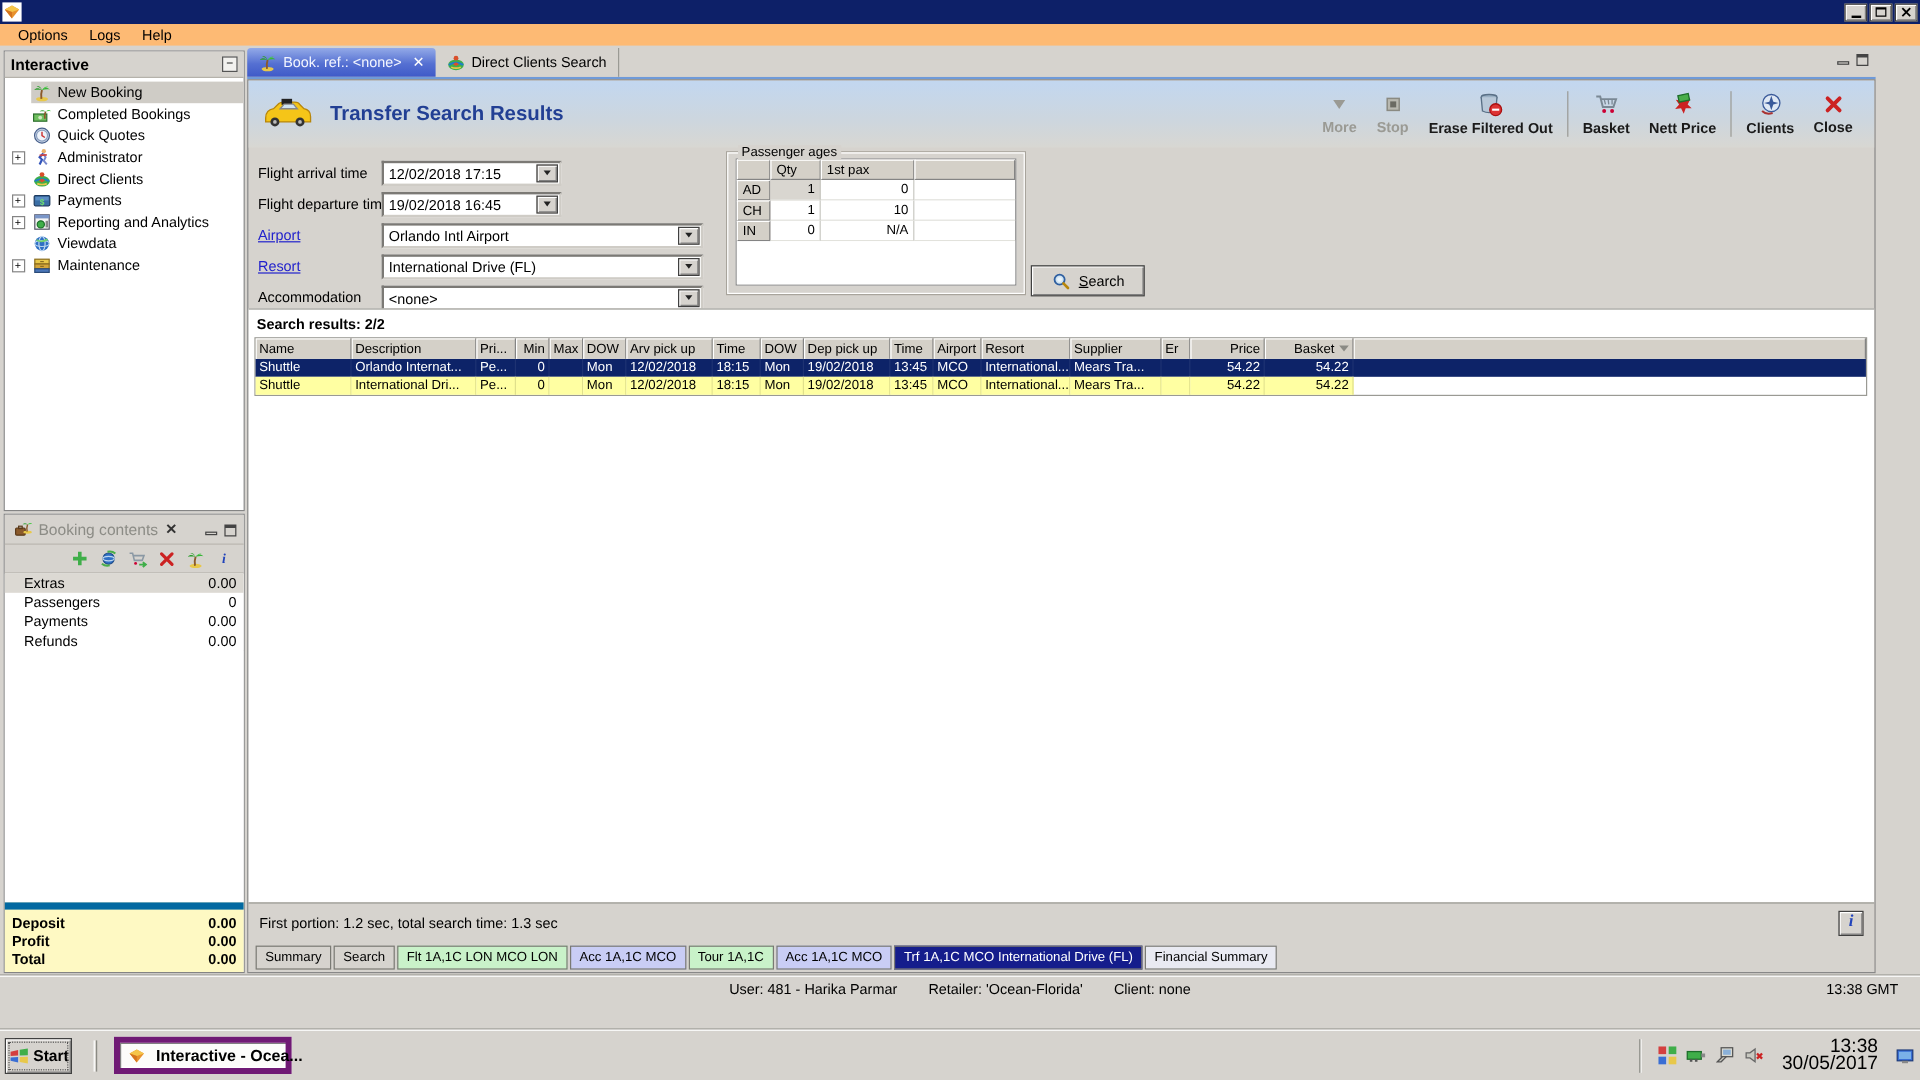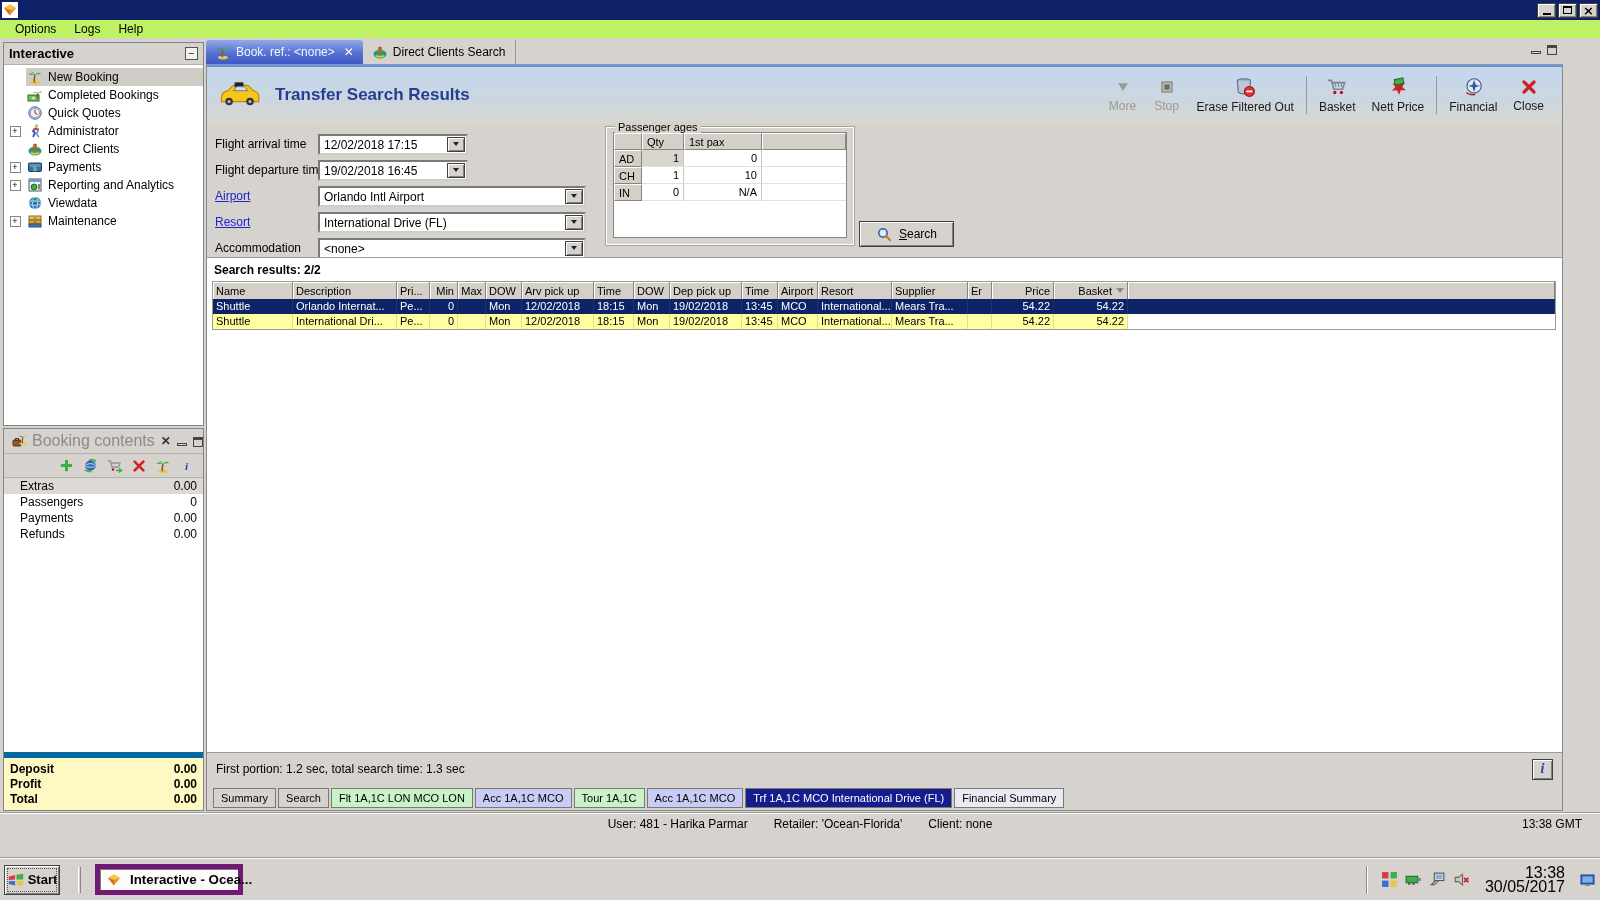--- a/index.html
+++ b/index.html
@@ -16,21 +16,21 @@
   .titlebar .app-ic{width:16px;height:16px;background:#fff;margin-right:4px;}
   .title-text{color:#fff;font-weight:bold;font-size:12px;flex:1;white-space:nowrap;margin-top:41px;}
   .winbtn{width:19px;height:15px;margin-left:2px;background:#d6d3ce;border:1px solid #404040;
           box-shadow:inset 1px 1px 0 #fff, inset -1px -1px 0 #808080;
           display:flex;align-items:center;justify-content:center;padding:0;cursor:default;}
   .glyph-min{width:8px;height:2px;background:#000;margin-top:7px;}
   .glyph-restore{width:9px;height:8px;border:1px solid #000;border-top-width:2px;position:relative;background:#d6d3ce;}
   .glyph-close{font-weight:bold;font-size:13px;line-height:11px;font-family:"DejaVu Sans",sans-serif;}
 
   
-  .menubar{position:absolute;top:20px;left:0;right:0;height:18px;background:#bef264;
+  .menubar{position:absolute;top:20px;left:0;right:0;height:18px;background:#fdba74;
            display:flex;align-items:center;padding-left:6px;}
   .menu-item{padding:1px 9px;cursor:default;}
 
   
   .left-panel{position:absolute;left:3px;top:42px;width:201px;height:384px;background:#fff;
               border:1px solid #848484;}
   .panel-hd{height:22px;background:#d6d3ce;border-bottom:1px solid #b5b2ab;display:flex;
             align-items:center;padding:0 5px;font-weight:bold;font-size:13px;}
   .panel-hd .sp{flex:1;}
   .collapse-btn{width:13px;height:13px;border:1px solid #555;background:#f2f1ee;font-size:10px;
@@ -42,21 +42,21 @@
            font-size:9px;line-height:9px;text-align:center;color:#000;}
   .tree-content{display:flex;align-items:center;flex:1;height:100%;padding-left:1px;}
   .tree-item.selected .tree-content{background:#cfccc6;}
   .tree-label{padding-left:5px;white-space:nowrap;}
 
   .booking-panel{position:absolute;left:3px;top:428px;width:201px;height:383px;background:#fff;
                  border:1px solid #848484;display:flex;flex-direction:column;}
   .bc-hd{height:25px;background:#d6d3ce;display:flex;align-items:center;padding:0 4px;
          border-bottom:1px solid #b5b2ab;}
   .bc-tab{display:flex;align-items:center;gap:4px;padding:2px 4px;}
-  .bc-title{color:#8c8c86;font-size:16px;white-space:nowrap;}
+  .bc-title{color:#8c8c86;font-size:13px;white-space:nowrap;}
   .bc-close{font-weight:bold;color:#333;font-size:12px;padding:0 2px;cursor:default;}
   .flat-min{width:10px;height:3px;border:1px solid #444;margin-top:6px;}
   .flat-max{width:10px;height:10px;border:1px solid #444;border-top-width:3px;}
   .flatbtns{display:flex;gap:6px;margin-left:auto;align-items:flex-start;padding:2px 2px 0 0;}
   .bc-toolbar{height:24px;background:#d6d3ce;border-bottom:1px solid #b5b2ab;display:flex;
               align-items:center;justify-content:flex-end;gap:9px;padding-right:10px;}
   .bc-rows{background:#fff;}
   .bc-row{display:flex;height:16px;align-items:center;padding:0 6px 0 16px;}
   .bc-row.first{background:#dcd9d3;}
   .bc-label{flex:1;}
@@ -77,21 +77,21 @@
   .doc-tab.active .tab-x{color:#fff;}
   .tab-underline{height:2px;background:#6f9ad8;}
   .panel-content{position:absolute;top:26px;left:0;right:0;bottom:0;border:1px solid #888;
                  background:#d6d3ce;overflow:hidden;}
 
   .content-header{height:56px;background:linear-gradient(180deg,#c2d7f0 0%,#cdd6de 60%,#d8d7d2 100%);
                   display:flex;align-items:center;padding:0 10px;}
   .page-title{font-size:17px;font-weight:bold;color:#223f94;margin-left:14px;flex:1;white-space:nowrap;}
   .hdr-toolbar{display:flex;align-items:center;height:100%;}
   .tb-btn{display:flex;flex-direction:column;align-items:center;justify-content:space-between;gap:2px;
-          padding:2px 8px;min-width:44px;cursor:default;}
+          padding:2px 8px;min-width:44px;cursor:default;font-weight:bold;}
   .tb-btn .tb-label{font-size:12px;color:#1a1a1a;white-space:nowrap;}
   .tb-btn.disabled .tb-label{color:#9a9a94;}
   .tb-sep{width:1px;height:38px;background:#9a9a94;margin:0 4px;}
 
   
   .form-area{position:relative;height:134px;}
   .form-rows{position:absolute;left:8px;top:8px;}
   .form-row{display:flex;align-items:center;height:26px;}
   .form-label{width:103px;white-space:nowrap;}
   .form-link{color:#2222cc;text-decoration:underline;cursor:pointer;}
@@ -556,21 +556,21 @@
      </span>
             <span class="tb-sep"></span>
             <span class="tb-btn">
        <span class="icon">
                 <svg width="22" height="22" viewBox="0 0 20 20">
                   <circle cx="11" cy="9" r="6.5" fill="#dfe8f4" stroke="#3a5a9a"></circle>
                   <path d="M11 3.5 L12.5 8 L16.5 9 L12.5 10 L11 14.5 L9.5 10 L5.5 9 L9.5 8 Z" fill="#3a5a9a"></path>
                   <path d="M4 15 Q7 18 12 16.5" stroke="#aa3333" stroke-width="1.5" fill="none"></path>
                 </svg>
               </span>
-              <span class="tb-label">Financial</span>
+              <span class="tb-label">Clients</span>
      </span>
             <span class="tb-btn">
        <span class="icon">
                 <svg width="20" height="20" viewBox="0 0 20 20">
                   <path d="M5 5 L15 15 M15 5 L5 15" stroke="#cc2222" stroke-width="3.2" stroke-linecap="round"></path>
                 </svg>
               </span>
               <span class="tb-label">Close</span>
      </span>
           </span>

